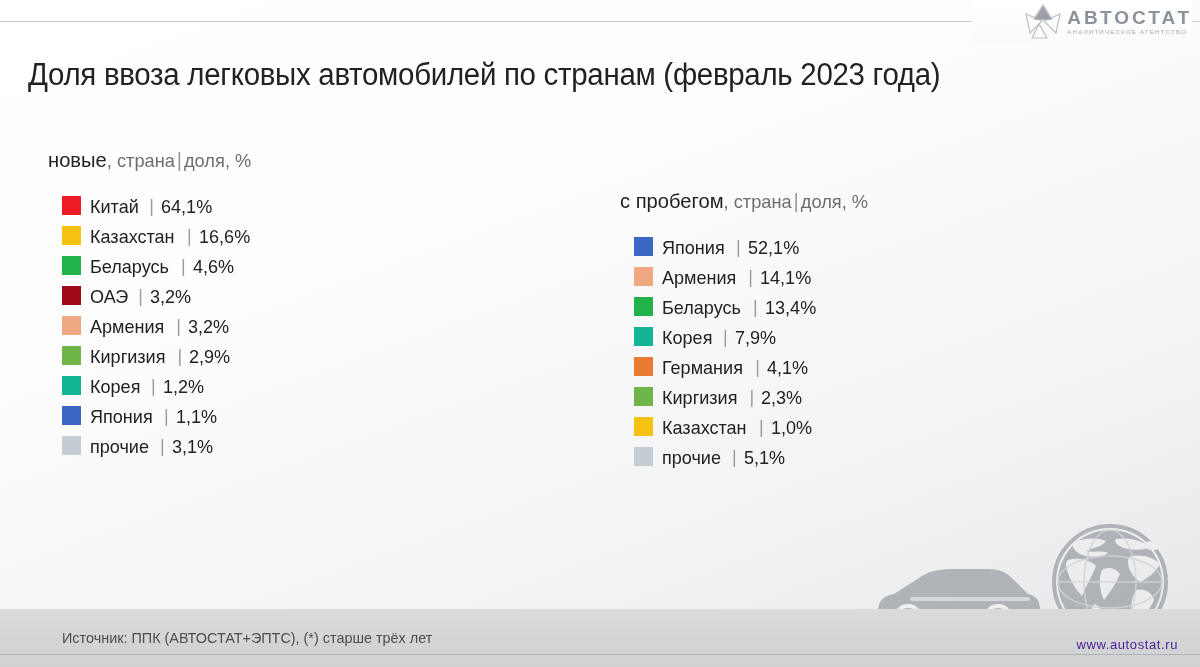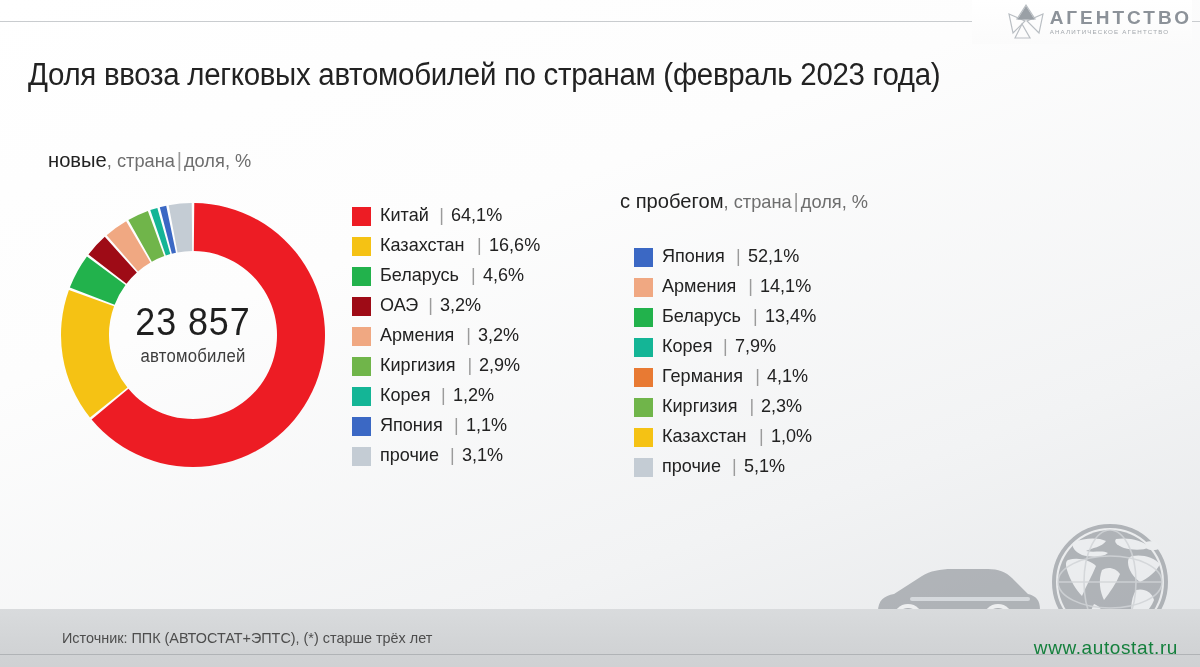--- a/index.html
+++ b/index.html
@@ -118,21 +118,21 @@
   }
 
   
   .legend {
     margin-left: 14px;
     margin-top: 6px;
     flex: 0 0 auto;
   }
   .legend-row {
     display: flex;
-    align-items: flex-end;
+    align-items: flex-start;
     height: 30px;
     white-space: nowrap;
   }
   .swatch {
     width: 19px; height: 19px;
     flex: 0 0 auto;
     margin-right: 9px;
   }
   .legend-label {
     font-size: 19px;
@@ -181,23 +181,23 @@
     bottom: 21px;
     font-size: 15px;
     color: #4d4d4d;
     white-space: nowrap;
     transform: scaleX(0.96);
     transform-origin: left center;
   }
   .site {
     position: absolute;
     right: 22px;
-    bottom: 8px;
-    font-size: 19px;
-    color: #15803d;
+    bottom: 15px;
+    font-size: 13px;
+    color: #4c1d95;
     letter-spacing: 0.6px;
   }
 </style>
 </head>
 <body>
 
 <div class="top-rule"></div>
 
 <div class="logo">
   <span class="logo-mark">
@@ -205,50 +205,33 @@
       <g fill="none" stroke="#b9bec3" stroke-width="1.2">
         <path d="M22 3 L31 17 L13 17 Z"></path>
         <path d="M5 12 L21 19 L9 31 Z"></path>
         <path d="M39 12 L35 31 L23 19 Z"></path>
         <path d="M11 36 L18 22 L26 36 Z"></path>
       </g>
       <path d="M22 4 L30.5 17.5 L13.5 17.5 Z" fill="#9aa0a6"></path>
     </svg>
   </span>
   <span class="logo-text">
-    <div class="logo-name">АГЕНТСТВО</div>
+    <div class="logo-name">АВТОСТАТ</div>
     <div class="logo-sub">АНАЛИТИЧЕСКОЕ АГЕНТСТВО</div>
   </span>
 </div>
 
 <div class="title">Доля ввоза легковых автомобилей по странам (февраль 2023 года)</div>
 
 <div class="panel panel-left">
   <div class="panel-head">
     <span class="strong">новые</span><span class="light">, страна</span><span class="bar">|</span><span class="light">доля, %</span>
   </div>
 
   <div class="panel-body">
-    <div class="donut-wrap">
-      <svg id="donut-left" width="290" height="290" viewBox="0 0 290 290">
-          <path d="M146.2670895770368 13.00608164008554 A132 132 0 1 1 43.571829361529055 229.4767790634398 L80.45480050279122 198.75795031309806 A84 84 0 1 0 145.8063297308416 61.00387013459989 Z" fill="#ED1C24"></path>
-          <path d="M41.96878324371981 227.5140495535179 A132 132 0 0 1 20.936952325063913 99.91829415820055 L66.05078784322248 116.31164173703672 A84 84 0 0 0 79.43468024600352 197.50894062496596 Z" fill="#F5C214"></path>
-          <path d="M21.825269092079978 97.54490895845323 A132 132 0 0 1 38.93202014159034 66.42784431647556 L77.50219463555749 94.99953729230262 A84 84 0 0 0 66.61608033132362 114.80130570083388 Z" fill="#22B24C"></path>
-          <path d="M40.45995161751388 64.40609027856098 A132 132 0 0 1 56.76039772007833 46.827842086051504 L88.84752582186803 82.5268086002146 A84 84 0 0 0 78.47451466569065 93.71296654090244 Z" fill="#9E0B16"></path>
-          <path d="M58.66131355597577 45.15195934260669 A132 132 0 0 1 78.14393962969413 31.18318581263128 L102.45523430980535 72.57111824440173 A84 84 0 0 0 90.05719953562095 81.46033776347699 Z" fill="#F0A882"></path>
-          <path d="M80.34125212569326 29.920695503809924 A132 132 0 0 1 99.87499073237458 20.952696367084542 L116.2840850115111 66.0608067790538 A84 84 0 0 0 103.85352407998661 71.76771532060631 Z" fill="#70B54A"></path>
-          <path d="M102.26469769092307 20.10927201528608 A132 132 0 0 1 109.34728250146563 17.90600433155899 L122.31190704638722 64.12200275644663 A84 84 0 0 0 117.80480762149651 65.52408219154569 Z" fill="#14B596"></path>
-          <path d="M111.79373252632243 17.244985223801947 A132 132 0 0 1 118.20951774670755 15.747262850506644 L127.95151129335935 62.74825817759513 A84 84 0 0 0 123.868738880387 63.7013542333285 Z" fill="#3B68C4"></path>
-          <path d="M120.69577688427185 15.256773823290075 A132 132 0 0 1 143.732910422963 13.00608164008554 L144.19367026915828 61.00387013459989 A84 84 0 0 0 129.5336761990821 62.43612879663914 Z" fill="#C4CCD4"></path>
-        </svg>
-      <div class="donut-center">
-        <div class="donut-num">23 857</div>
-        <div class="donut-sub">автомобилей</div>
-      </div>
-    </div>
     <div class="legend" id="legend-left">
         <div class="legend-row">
           <span class="swatch" style="background: rgb(237, 28, 36);"></span>
           <span class="legend-label">Китай</span>
           <span class="legend-sep">|</span>
           <span class="legend-value">64,1%</span>
         </div>
         <div class="legend-row">
           <span class="swatch" style="background: rgb(245, 194, 20);"></span>
           <span class="legend-label">Казахстан</span>

